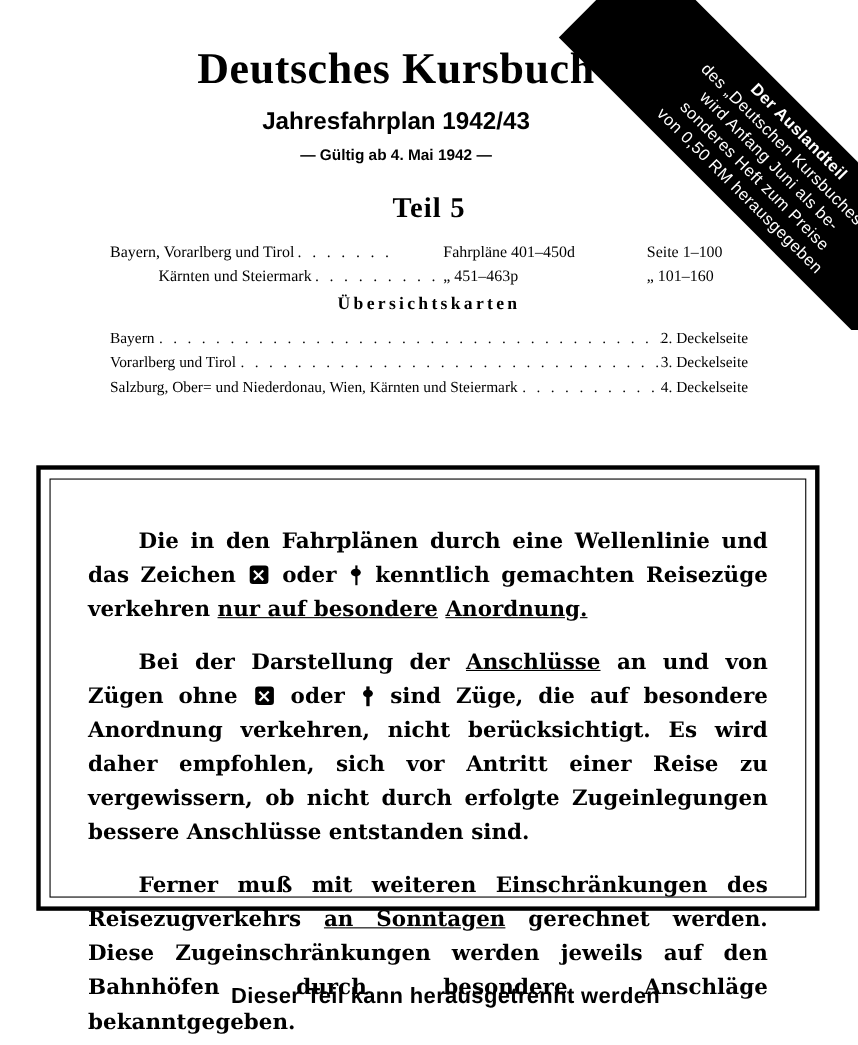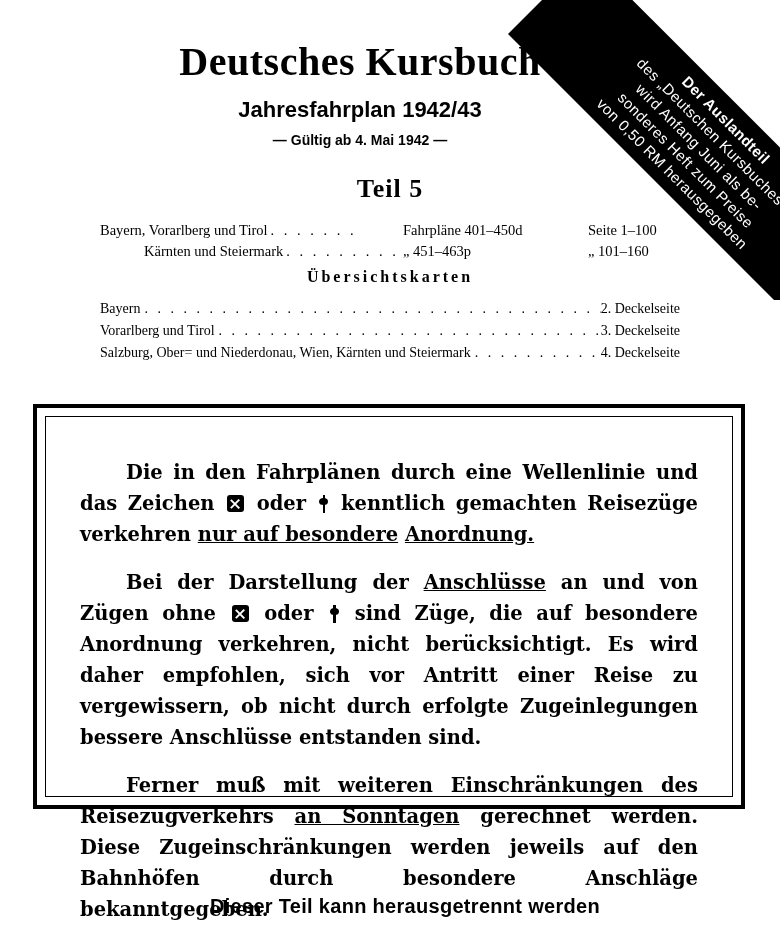--- a/index.html
+++ b/index.html
@@ -164,21 +164,21 @@
   }
   .maps .row .side {
     flex: 0 0 auto;
     text-align: right;
   }
 
   
   .notice-box {
     position: absolute;
     left: 33px;
-    top: 404px;
+    top: 423px;
     width: 712px;
     height: 405px;
     border: 4px solid #000000;
     box-sizing: border-box;
     padding: 8px;
   }
   .notice-inner {
     border: 1px solid #000000;
     width: 100%;
     height: 100%;

